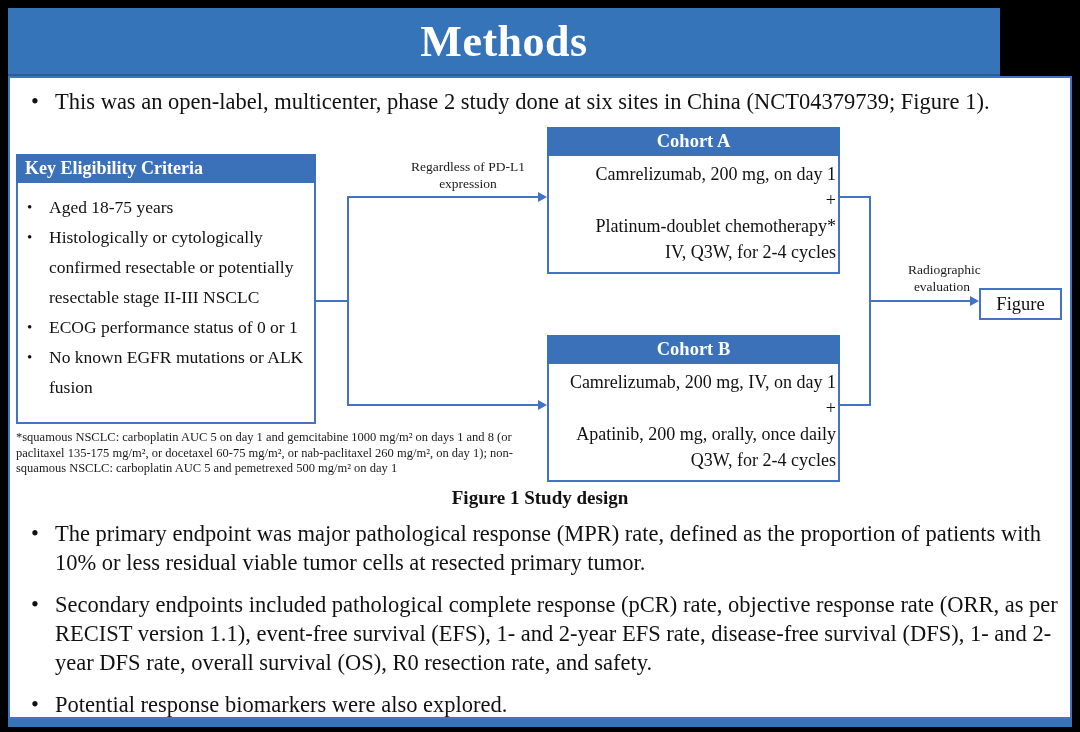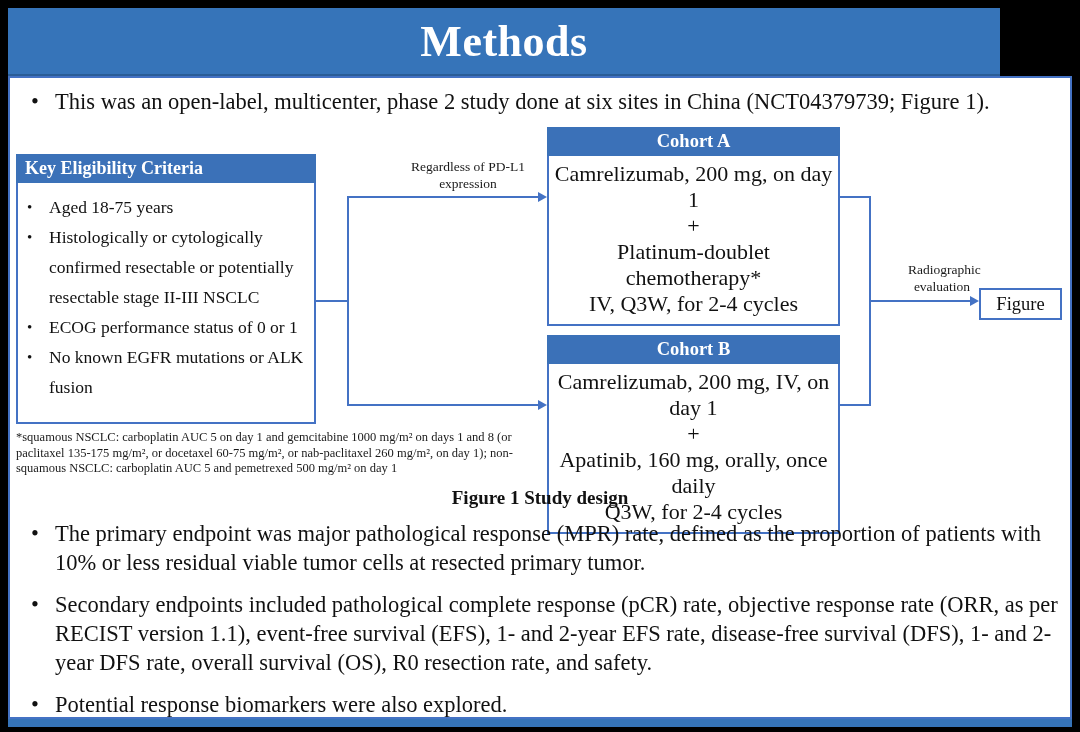--- a/index.html
+++ b/index.html
@@ -52,22 +52,22 @@
   .elig-item .bullet-text { max-width:262px; }
 
   .cohort { position:absolute; left:537px; width:293px; background:#fff; }
   .cohort-a { top:49px; }
   .cohort-b { top:257px; }
   .cohort-header {
     height:29px; background:#3B71B8; color:#fff; text-align:center;
     font-weight:bold; font-size:18.5px; line-height:29px;
   }
   .cohort-body {
-    border:2px solid #4472C4; border-top:none; text-align:center;
-    font-size:22px; padding:5px 2px 7px;
+    border:2px solid #4472C4; border-top:none; text-align:right;
+    font-size:18px; padding:5px 2px 7px;
   }
   .cohort-line { line-height:26px; }
 
   .surgery-box {
     position:absolute; left:969px; top:210px; width:83px; height:32px;
     border:2px solid #4472C4; background:#fff;
     display:flex; align-items:center; justify-content:center; font-size:18.5px;
   }
 
   .flow-label {
@@ -170,21 +170,21 @@
       <div class="cohort-line">Platinum-doublet chemotherapy*</div>
       <div class="cohort-line">IV, Q3W, for 2-4 cycles</div>
     </div>
   </div>
 
   <div class="cohort cohort-b">
     <div class="cohort-header">Cohort B</div>
     <div class="cohort-body">
       <div class="cohort-line">Camrelizumab, 200 mg, IV, on day 1</div>
       <div class="cohort-line">+</div>
-      <div class="cohort-line">Apatinib, 160 mg, orally, once daily</div>
+      <div class="cohort-line">Apatinib, 200 mg, orally, once daily</div>
       <div class="cohort-line">Q3W, for 2-4 cycles</div>
     </div>
   </div>
 
   <div class="surgery-box">Figure</div>
 
   <div class="footnote">*squamous NSCLC: carboplatin AUC 5 on day 1 and gemcitabine 1000 mg/m² on days 1 and 8 (or paclitaxel 135-175 mg/m², or docetaxel 60-75 mg/m², or nab-paclitaxel 260 mg/m², on day 1); non-squamous NSCLC: carboplatin AUC 5 and pemetrexed 500 mg/m² on day 1</div>
   <div class="caption">Figure 1 Study design</div>
 
   <div class="endpoints">

